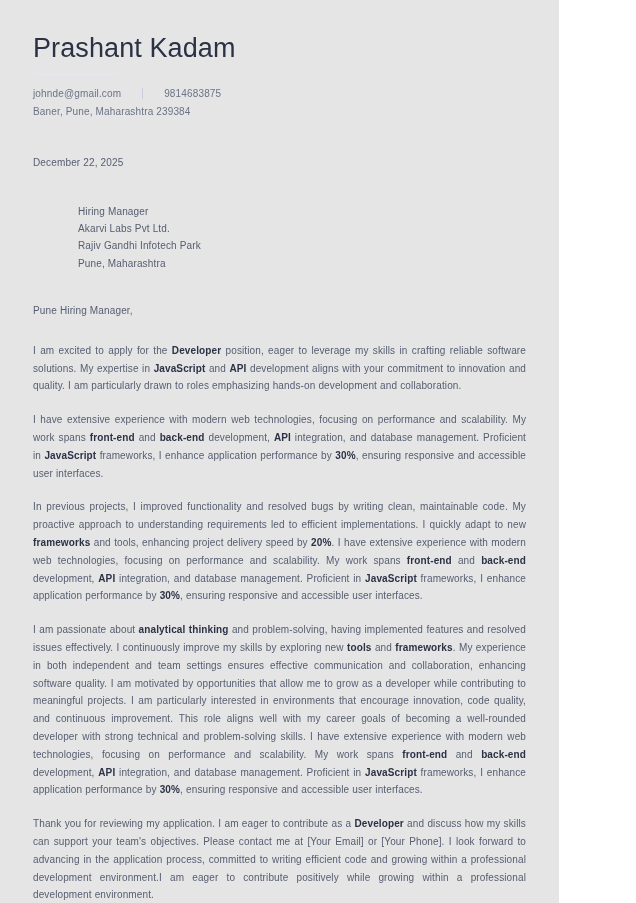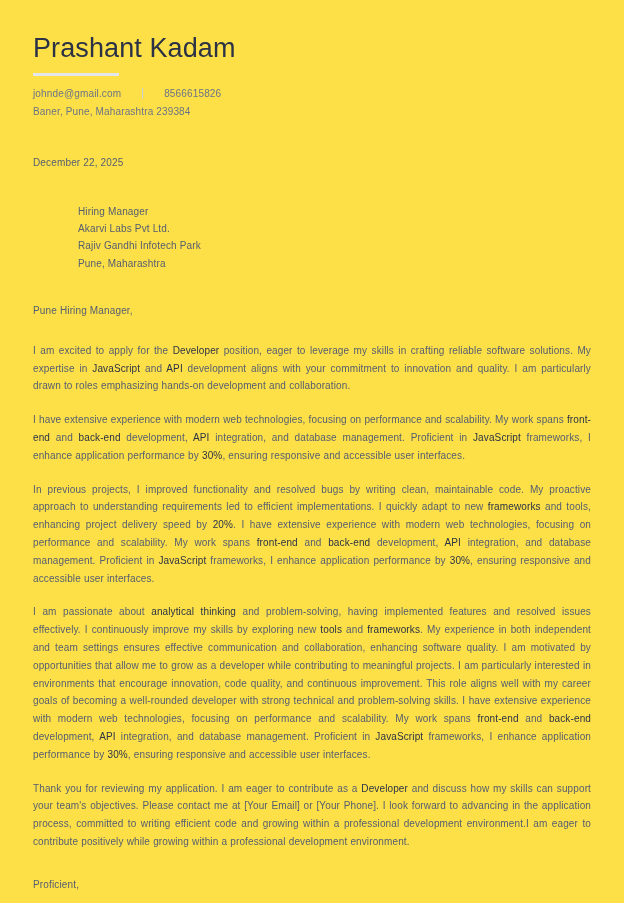--- a/index.html
+++ b/index.html
@@ -10,23 +10,23 @@
   }
   body {
     width: 636px;
     height: 903px;
     font-family: "Liberation Sans", sans-serif;
     color: #3c4252;
     -webkit-font-smoothing: antialiased;
   }
   .page {
     position: relative;
-    width: 624px;
+    width: 559px;
     height: 903px;
-    background: #fde047;
+    background: #e5e5e5;
     box-sizing: border-box;
     padding: 33px 33px 0 33px;
   }
 
   
   .letter-header {
     margin-bottom: 0;
   }
   .candidate-name {
     font-size: 27px;
@@ -99,21 +99,21 @@
     font-size: 10px;
     line-height: 1.78;
     color: #555d70;
     text-align: justify;
     margin: 0 0 16px 0;
     letter-spacing: 0.12px;
     word-spacing: 0.2px;
   }
   .letter-body p:last-child { margin-bottom: 2px; }
   .letter-body b, .letter-body strong {
-    font-weight: 400;
+    font-weight: 700;
     color: #2b3245;
   }
 
   
   .closing {
     margin-top: 28px;
     font-size: 10px;
     color: #555d70;
     letter-spacing: 0.15px;
   }
@@ -128,21 +128,21 @@
 <body>
 
 <div class="page">
 
   <div class="letter-header">
     <h1 class="candidate-name">Prashant Kadam</h1>
     <div class="name-rule"></div>
     <div class="contact-line">
       <span>johnde@gmail.com</span>
       <span class="contact-sep"></span>
-      <span>8566615826</span>
+      <span>9814683875</span>
     </div>
     <div class="contact-address">Baner, Pune, Maharashtra 239384</div>
   </div>
 
   <div class="letter-date">December 22, 2025</div>
 
   <div class="recipient-block">
     <div>Hiring Manager</div>
     <div>Akarvi Labs Pvt Ltd.</div>
     <div>Rajiv Gandhi Infotech Park</div>

